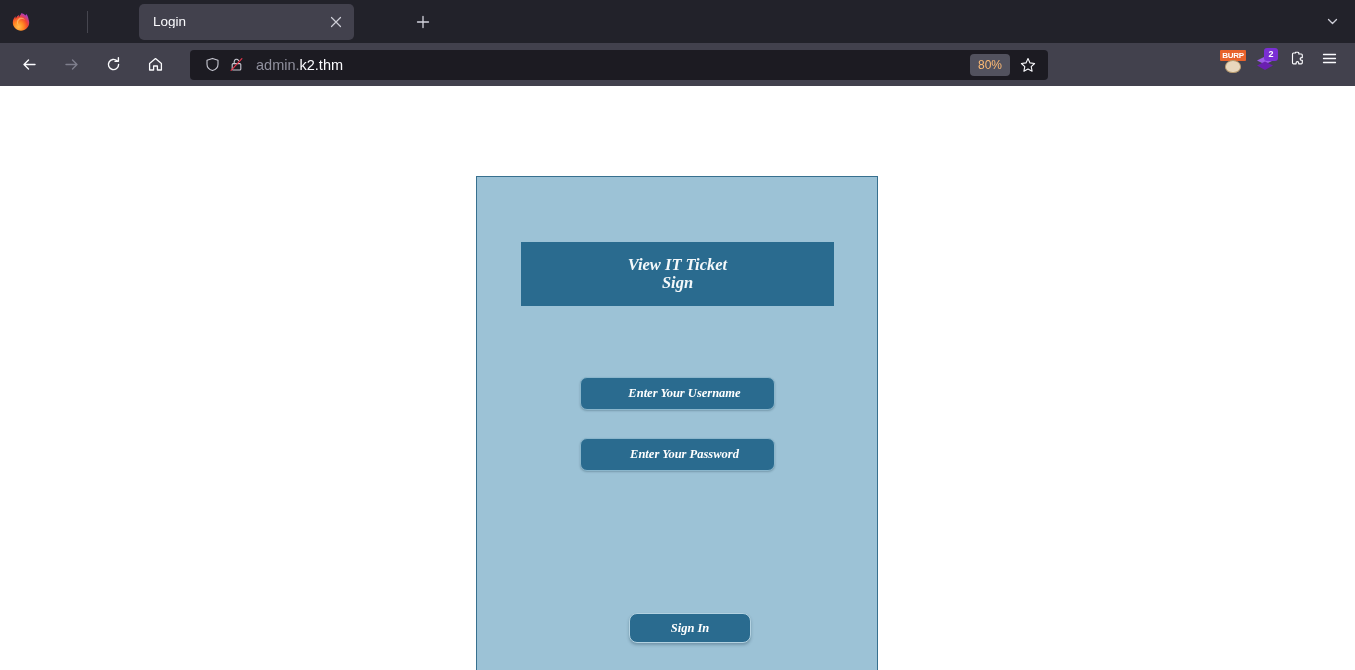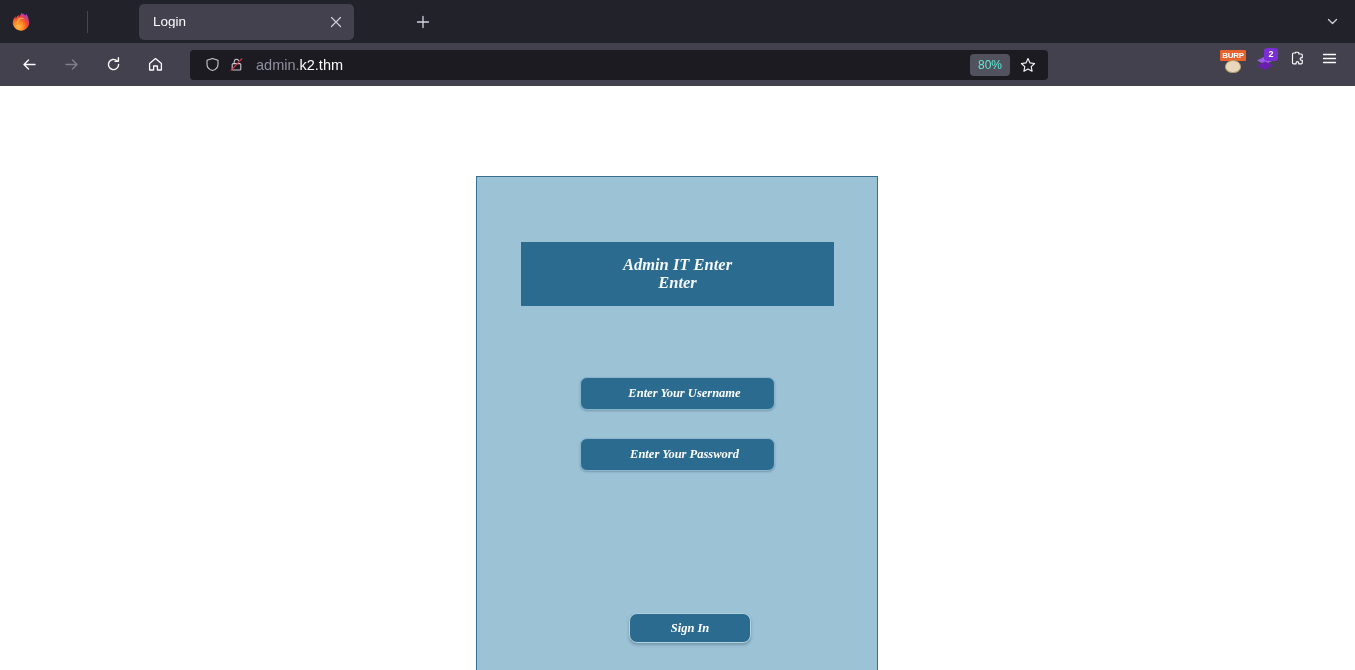--- a/index.html
+++ b/index.html
@@ -149,21 +149,21 @@
     margin-left: 8px;
     white-space: nowrap;
     overflow: hidden;
   }
   .url-text .dim { color: #8f8f9d; }
 
   .zoom-badge {
     height: 22px;
     background: #52525e;
     border-radius: 4px;
-    color: #5eead4;
+    color: #fdba74;
     font-size: 12px;
     display: flex;
     align-items: center;
     padding: 0 8px;
     flex: 0 0 auto;
   }
   .star-btn {
     width: 28px;
     height: 28px;
     margin-left: 4px;
@@ -476,22 +476,22 @@
         </svg>
       </div>
     </div>
   </div>
 
   <div class="viewport">
 
     <div class="login-card">
 
       <div class="card-header">
-        <div class="line">Admin IT Enter</div>
-        <div class="line">Enter</div>
+        <div class="line">View IT Ticket</div>
+        <div class="line">Sign</div>
       </div>
 
       <input class="field password" type="password" placeholder="Enter Your Password" style="">
 
       <input class="field username" type="text" placeholder="Enter Your Username" style="">
 
       <button class="signin-btn">Sign In</button>
     </div>
   </div>
 </div>

